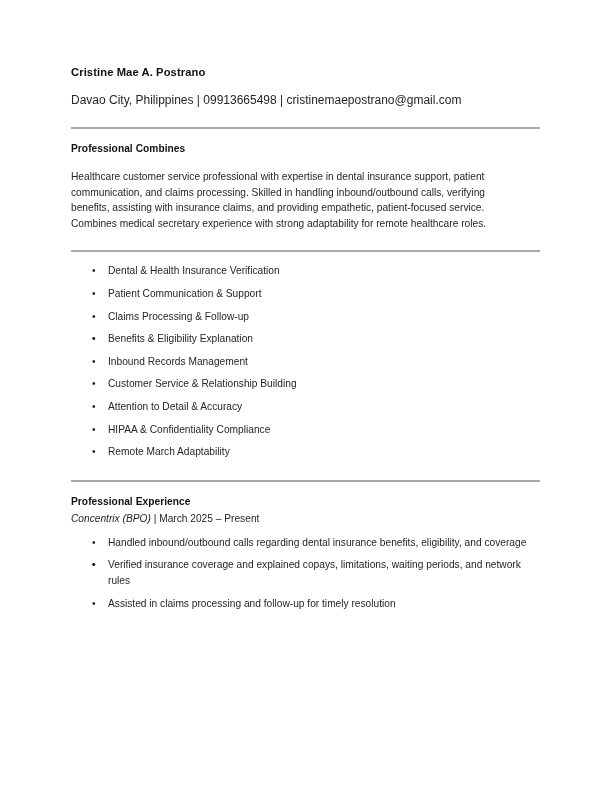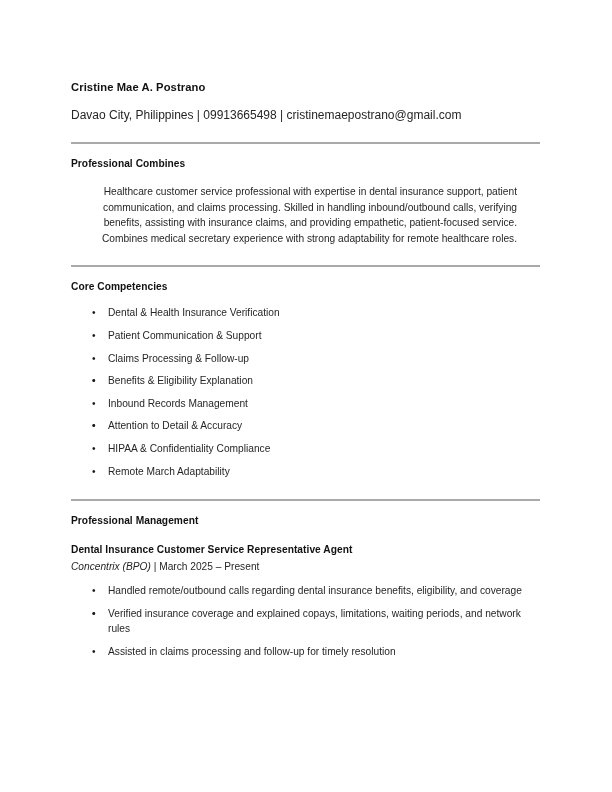--- a/index.html
+++ b/index.html
@@ -17,21 +17,21 @@
     position: relative;
     width: 612px;
     height: 792px;
     background: #ffffff;
     overflow: hidden;
     box-sizing: border-box;
   }
   .content {
     position: absolute;
     left: 71px;
-    top: 79px;
+    top: 64px;
     width: 469px;
   }
 
   
   .name {
     font-size: 11.2px;
     font-weight: bold;
     letter-spacing: 0.1px;
     color: #111111;
     line-height: 16px;
@@ -69,21 +69,20 @@
   }
 
   
   .summary-text {
     font-size: 10.2px;
     font-weight: normal;
     color: #262626;
     line-height: 15.6px;
     margin: 13px 0 0 0;
     width: 446px;
-    text-align: right;
   }
 
   
   ul.bullets {
     list-style: none;
     margin: 0;
     padding: 0;
   }
   ul.bullets > li {
     position: relative;
@@ -158,44 +157,42 @@
     </div>
 
     <hr class="divider rule-summary">
     <div>
       <div class="section-heading">Professional Combines</div>
       <p class="summary-text">Healthcare customer service professional with expertise in dental insurance support, patient communication, and claims processing. Skilled in handling inbound/outbound calls, verifying benefits, assisting with insurance claims, and providing empathetic, patient-focused service. Combines medical secretary experience with strong adaptability for remote healthcare roles.</p>
     </div>
 
     <hr class="divider rule-core">
     <div>
-      <div class="section-heading">Core Competencies</div>
       <ul class="bullets core-list" id="core-list">
           <li><span class="bullet-dot">•</span><span>Dental &amp; Health Insurance Verification</span></li>
           <li><span class="bullet-dot">•</span><span>Patient Communication &amp; Support</span></li>
           <li><span class="bullet-dot">•</span><span>Claims Processing &amp; Follow-up</span></li>
           <li><span class="bullet-dot">•</span></li>
           <li><span class="bullet-dot">•</span><span>Benefits &amp; Eligibility Explanation</span></li>
           <li><span class="bullet-dot">•</span><span>Inbound Records Management</span></li>
-          <li><span class="bullet-dot">•</span></li>
+          <li><span class="bullet-dot">•</span><span>Customer Service &amp; Relationship Building</span></li>
           <li><span class="bullet-dot">•</span><span>Attention to Detail &amp; Accuracy</span></li>
           <li><span class="bullet-dot">•</span><span>HIPAA &amp; Confidentiality Compliance</span></li>
           <li><span class="bullet-dot">•</span><span>Remote March Adaptability</span></li>
         </ul>
     </div>
 
     <hr class="divider rule-exp">
     <div>
-      <div class="section-heading">Professional Management</div>
+      <div class="section-heading">Professional Experience</div>
       <div id="experience-entries">
           <div>
-            <div class="job-title">Dental Insurance Customer Service Representative Agent</div>
             <div class="job-meta"><span class="job-company">Concentrix (BPO)</span><span class="job-sep"> | </span><span class="job-dates">March 2025 – Present</span></div>
             <ul class="bullets exp-list">
-              <li><span class="bullet-dot">•</span><span>Handled remote/outbound calls regarding dental insurance benefits, eligibility, and coverage</span></li>
+              <li><span class="bullet-dot">•</span><span>Handled inbound/outbound calls regarding dental insurance benefits, eligibility, and coverage</span></li>
               <li><span class="bullet-dot">•</span></li>
               <li><span class="bullet-dot">•</span><span>Verified insurance coverage and explained copays, limitations, waiting periods, and network rules</span></li>
               <li><span class="bullet-dot">•</span><span>Assisted in claims processing and follow-up for timely resolution</span></li>
             </ul>
           </div>
         </div>
     </div>
 
   </div>
 </div>

